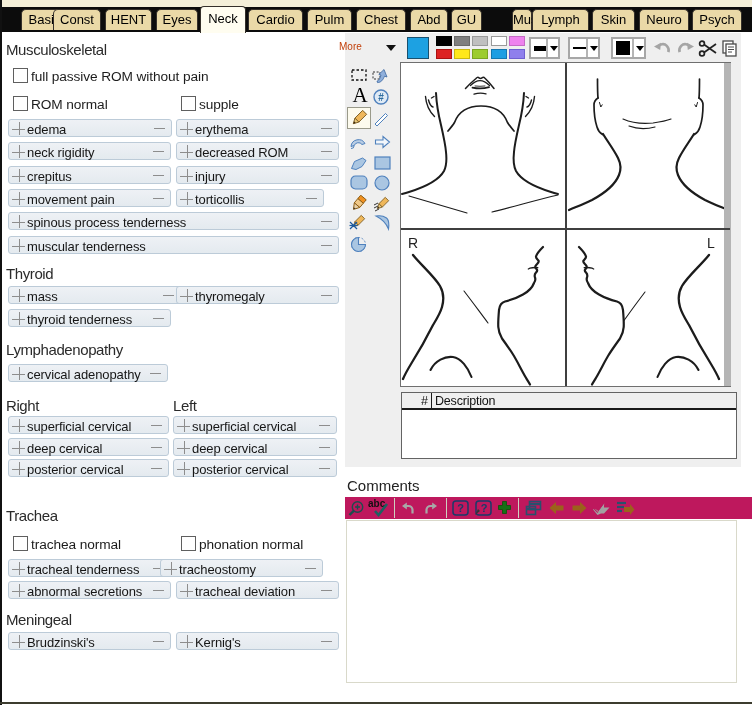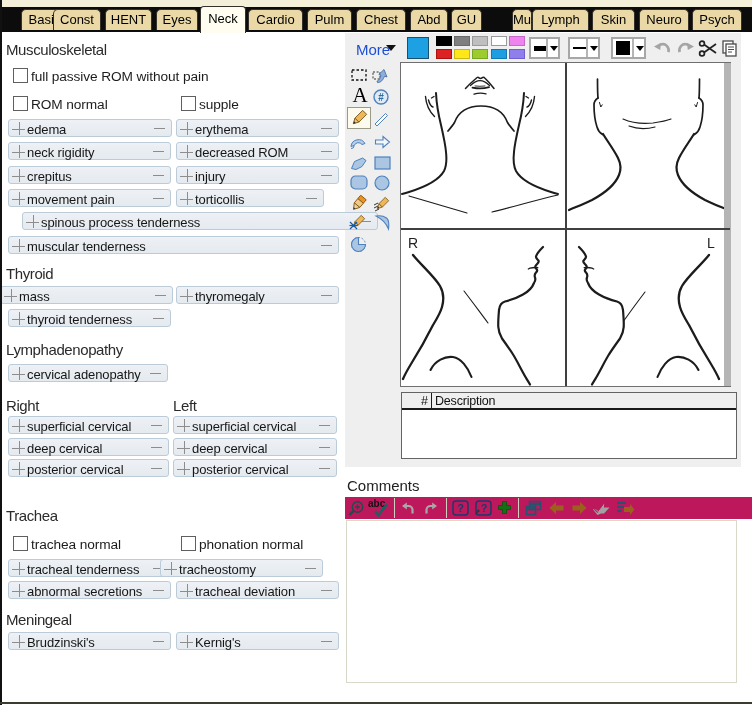--- a/index.html
+++ b/index.html
@@ -15,21 +15,21 @@
 .cb{position:absolute;width:15px;height:15px;background:#fff;border:1px solid #5f5f5f;box-sizing:border-box}
 .cblab{position:absolute;font-size:13.7px;letter-spacing:-0.1px;color:#1c1c1c;white-space:nowrap}
 .btn{position:absolute;height:18px;background:linear-gradient(#eef1f5,#e4eaef);border:1px solid #bccbd8;border-radius:3px;box-sizing:border-box}
 .btn .t{position:absolute;left:18px;top:1.5px;font-size:13px;letter-spacing:-0.1px;color:#161616;line-height:15px;white-space:nowrap}
 .btn .p{position:absolute;left:3px;top:2px;width:13px;height:13px}
 .btn .p::before{content:"";position:absolute;left:0;top:6.5px;width:13px;height:1px;background:#8d8d8d}
 .btn .p::after{content:"";position:absolute;left:6.5px;top:0;width:1px;height:13px;background:#8d8d8d}
 .btn .m{position:absolute;right:6px;top:8px;width:11px;height:1.2px;background:#8d8d8d}
 
 .rpanel{position:absolute;left:345px;top:33px;width:396px;height:434px;background:#efefef}
-.more{position:absolute;left:356px;top:40.5px;font-size:15px;color:#1d4ed8}
+.more{position:absolute;left:339px;top:40.5px;font-size:10px;color:#c2410c}
 .moretri{position:absolute;left:386px;top:45px;width:0;height:0;border-left:5px solid transparent;border-right:5px solid transparent;border-top:6px solid #111}
 .bigswatch{position:absolute;left:407px;top:37px;width:22px;height:22px;background:#1da1e2;border:1px solid #19506e;box-sizing:border-box}
 .sw{position:absolute;width:16px;height:10px;box-sizing:border-box}
 .dd{position:absolute;top:37px;height:22px;background:#fff;border:2px solid #a7a7a7;box-sizing:border-box}
 .dd .ab{position:absolute;right:0;top:0;bottom:0;width:12px;background:#fff;border-left:2px solid #b5b5b5;box-sizing:border-box}
 .dd .ab::after{content:"";position:absolute;left:2px;top:7px;width:0;height:0;border-left:4px solid transparent;border-right:4px solid transparent;border-top:5px solid #000}
 .canvas{position:absolute;left:400px;top:62px;width:331px;height:325px;background:#fff;border:1px solid #6f6f6f;box-sizing:border-box}
 .cgray{position:absolute;left:323px;top:0;width:7px;height:323px;background:#b5b5b5;z-index:3}
 .cdivv{position:absolute;left:164px;top:0;width:2px;height:323px;background:#3f3f3f;z-index:4}
 .cdivh{position:absolute;left:0;top:165px;width:329px;height:2px;background:#3f3f3f;z-index:4}
@@ -107,33 +107,33 @@
 <div class="btn" style="left:8px;top:189px;width:163px">
     <span class="p"></span>
     <span class="t">movement pain</span>
     <span class="m"></span>
   </div>
 <div class="btn" style="left:176px;top:189px;width:148px">
     <span class="p"></span>
     <span class="t">torticollis</span>
     <span class="m"></span>
   </div>
-<div class="btn" style="left:22px;top:212px;width:356px">
+<div class="btn" style="left:8px;top:212px;width:331px">
     <span class="p"></span>
     <span class="t">spinous process tenderness</span>
     <span class="m"></span>
   </div>
 <div class="btn" style="left:8px;top:236px;width:331px">
     <span class="p"></span>
     <span class="t">muscular tenderness</span>
     <span class="m"></span>
   </div>
 
 <div class="hdr" style="left:6px;top:265px">Thyroid</div>
-<div class="btn" style="left:0;top:286px;width:173px">
+<div class="btn" style="left:8px;top:286px;width:173px">
     <span class="p"></span>
     <span class="t">mass</span>
     <span class="m"></span>
   </div>
 <div class="btn" style="left:176px;top:286px;width:163px">
     <span class="p"></span>
     <span class="t">thyromegaly</span>
     <span class="m"></span>
   </div>
 <div class="btn" style="left:8px;top:309px;width:163px">

